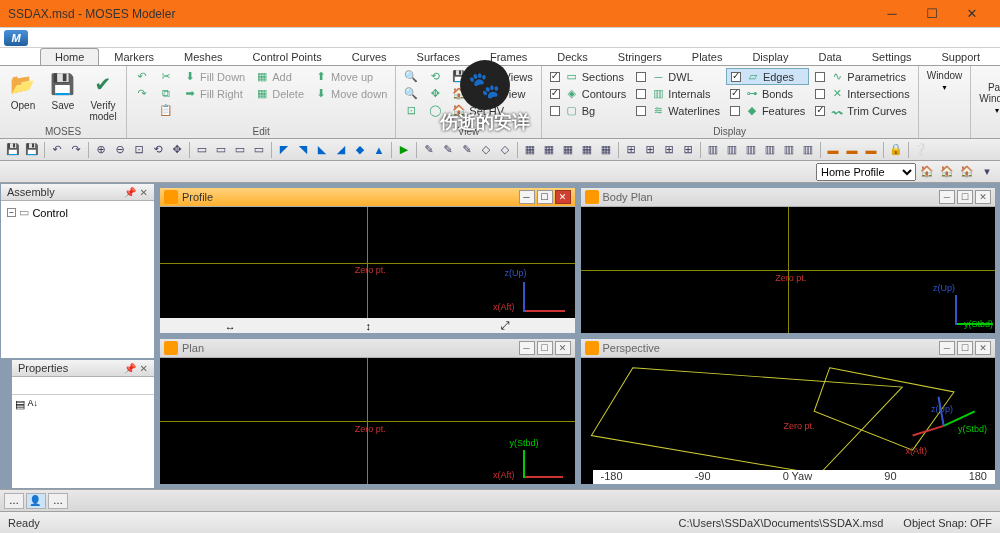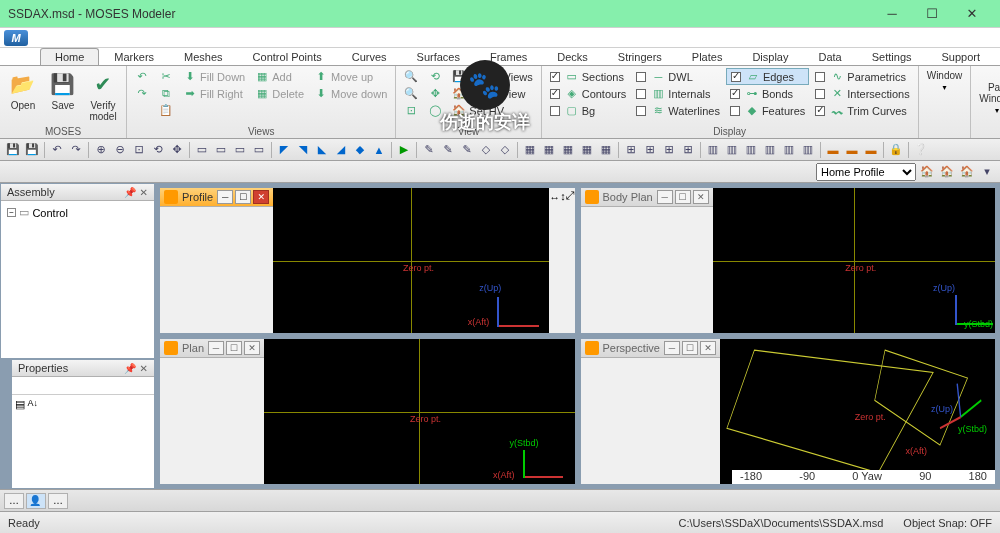--- a/index.html
+++ b/index.html
@@ -1,17 +1,17 @@
 <!DOCTYPE html>
 <html><head>
 <meta charset="utf-8">
 <style>
 * { margin:0; padding:0; box-sizing:border-box; font-family:"Segoe UI",Tahoma,sans-serif; font-size:11px; }
 body { width:1000px; height:533px; background:#f0f0f0; overflow:hidden; display:flex; flex-direction:column; }
-.titlebar { height:28px; background:#86efac; display:flex; align-items:center; padding:0 8px; border-bottom:1px solid #d0d0d0; }
+.titlebar { height:28px; background:#f97316; display:flex; align-items:center; padding:0 8px; border-bottom:1px solid #d0d0d0; }
 .titlebar .title { font-size:12px; color:#333; }
 .titlebar .winctrl { margin-left:auto; display:flex; gap:0; }
 .titlebar .winctrl div { width:40px; height:20px; display:flex; align-items:center; justify-content:center; font-size:13px; color:#333; }
 .logo-row { height:20px; background:#fff; display:flex; align-items:center; padding-left:4px; border-bottom:1px solid #d0d0d0; }
 .logo { width:24px; height:16px; background:linear-gradient(#4a90d9,#2060a0); border-radius:3px; color:#fff; font-style:italic; font-weight:bold; font-size:11px; text-align:center; line-height:16px; }
 .tabs { display:flex; background:#fff; border-bottom:1px solid #a0a0a0; height:18px; align-items:flex-end; padding-left:40px; }
 .tab { padding:2px 14px; font-size:11px; color:#333; cursor:pointer; border:1px solid transparent; border-bottom:none; }
 .tab.active { background:#f0f0f0; border-color:#a0a0a0; border-top-left-radius:3px; border-top-right-radius:3px; }
 .ribbon { height:73px; background:linear-gradient(#f8f8f8,#e8e8e8); border-bottom:1px solid #a0a0a0; display:flex; }
 .ribbon-group { border-right:1px solid #c0c0c0; display:flex; flex-direction:column; padding:2px 4px 0 4px; }
@@ -31,21 +31,21 @@
 .view-row select { font-size:11px; height:18px; width:100px; }
 .workspace { flex:1; display:flex; background:#8a9db0; overflow:hidden; }
 .left-panels { width:155px; display:flex; flex-direction:column; }
 .panel { background:#f0f0f0; border:1px solid #8a9db0; display:flex; flex-direction:column; }
 .panel-head { background:linear-gradient(#f4f4f4,#dcdcdc); border-bottom:1px solid #b0b0b0; padding:2px 6px; font-size:11px; color:#333; display:flex; align-items:center;justify-content:center; }
 .panel-head .pin { margin-left:auto; font-size:10px; color:#666; }
 .panel-body { flex:1; background:#fff; padding:4px; font-size:11px; overflow:auto; }
 .tree-item { display:flex; align-items:center; gap:3px; padding:1px 2px; }
 .tree-toggle { width:9px; height:9px; border:1px solid #888; font-size:8px; line-height:7px; text-align:center; }
 .viewports { flex:1; display:grid; grid-template-columns:1fr 1fr; grid-template-rows:1fr 1fr; gap:4px; padding:4px; }
-.vp { background:#f0f0f0; border:1px solid #8a9db0; display:flex; position:relative; }
+.vp { background:#f0f0f0; border:1px solid #8a9db0; display:flex; flex-direction:column; position:relative; }
 .vp-title { height:19px; background:linear-gradient(#e8e8e8,#d8d8d8); border-bottom:1px solid #b0b0b0; display:flex; align-items:center; padding:0 4px; font-size:11px; color:#666; gap:4px; }
 .vp.active .vp-title { background:linear-gradient(#ffd27a,#ffb030); color:#333; }
 .vp-title .vico { width:14px; height:14px; background:#f90; border-radius:2px; }
 .vp-title .vctrl { margin-left:auto; display:flex; gap:2px; }
 .vp-title .vctrl div { width:16px; height:14px; border:1px solid #999; background:#f4f4f4; font-size:9px; display:flex; align-items:center; justify-content:center; }
 .vp-title .vctrl .close-red { background:#d04030; color:#fff; border-color:#a03020; }
 .vp-canvas { flex:1; background:#000; position:relative; overflow:hidden; }
 .cross-h { position:absolute; left:0; right:0; height:1px; background:#888800; }
 .cross-v { position:absolute; top:0; bottom:0; width:1px; background:#888800; }
 .axis-lbl { position:absolute; font-size:9px; }
@@ -159,21 +159,21 @@
         <div class="small-btn disabled">
             <span class="si">⬆</span>
             <span>Move up</span>
           </div>
         <div class="small-btn disabled">
             <span class="si">⬇</span>
             <span>Move down</span>
           </div>
       </div>
     </div>
-    <div class="ribbon-group-label">Views</div>
+    <div class="ribbon-group-label">Edit</div>
   </div>
   <div class="ribbon-group">
     <div class="ribbon-group-body">
       <div class="small-col">
         <div class="small-btn">
             <span class="si">🔍</span>
           </div>
         <div class="small-btn">
             <span class="si">🔍</span>
           </div>

